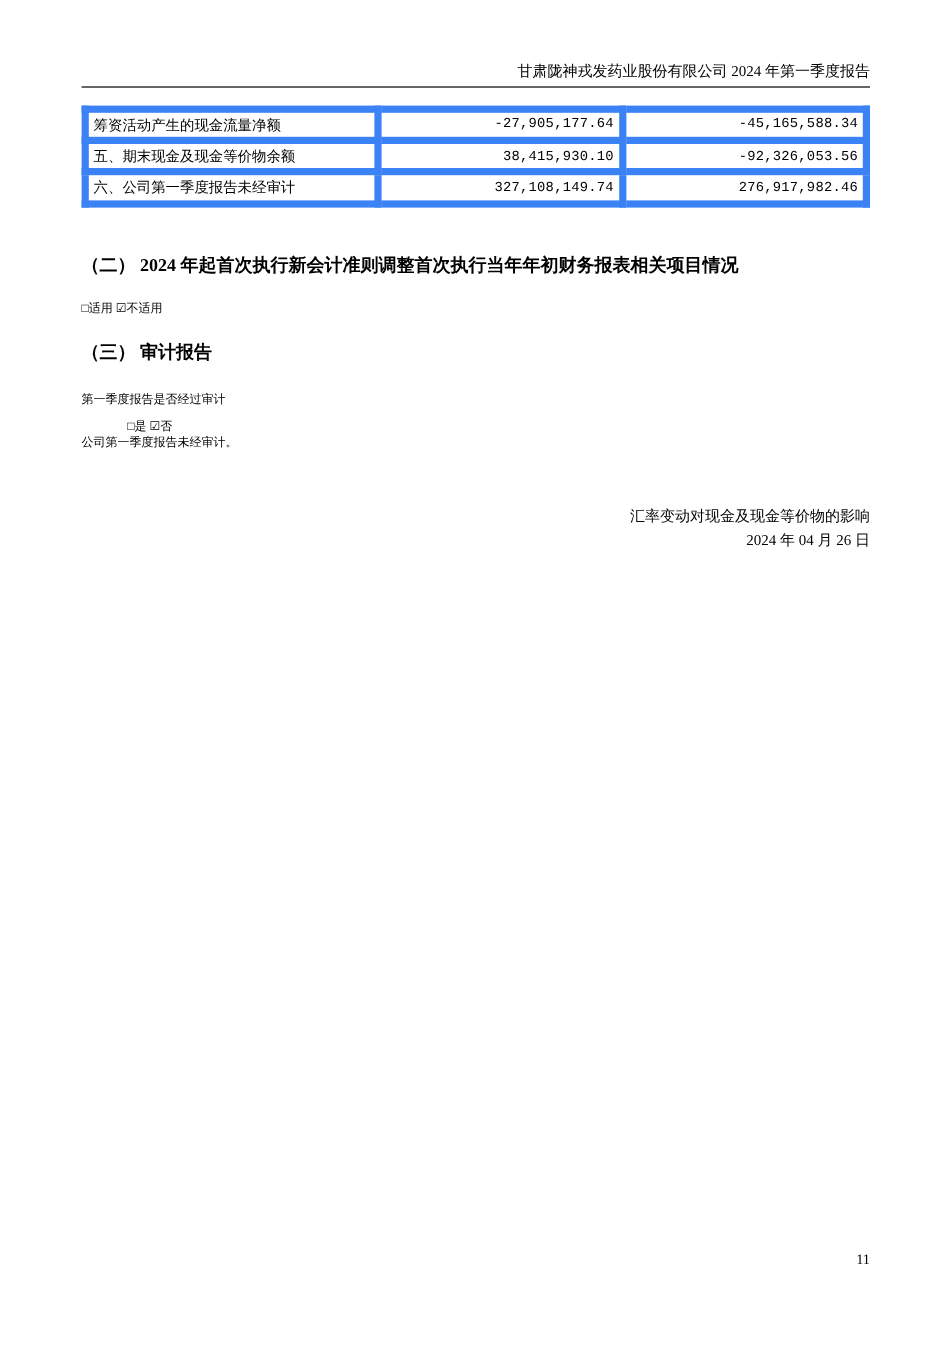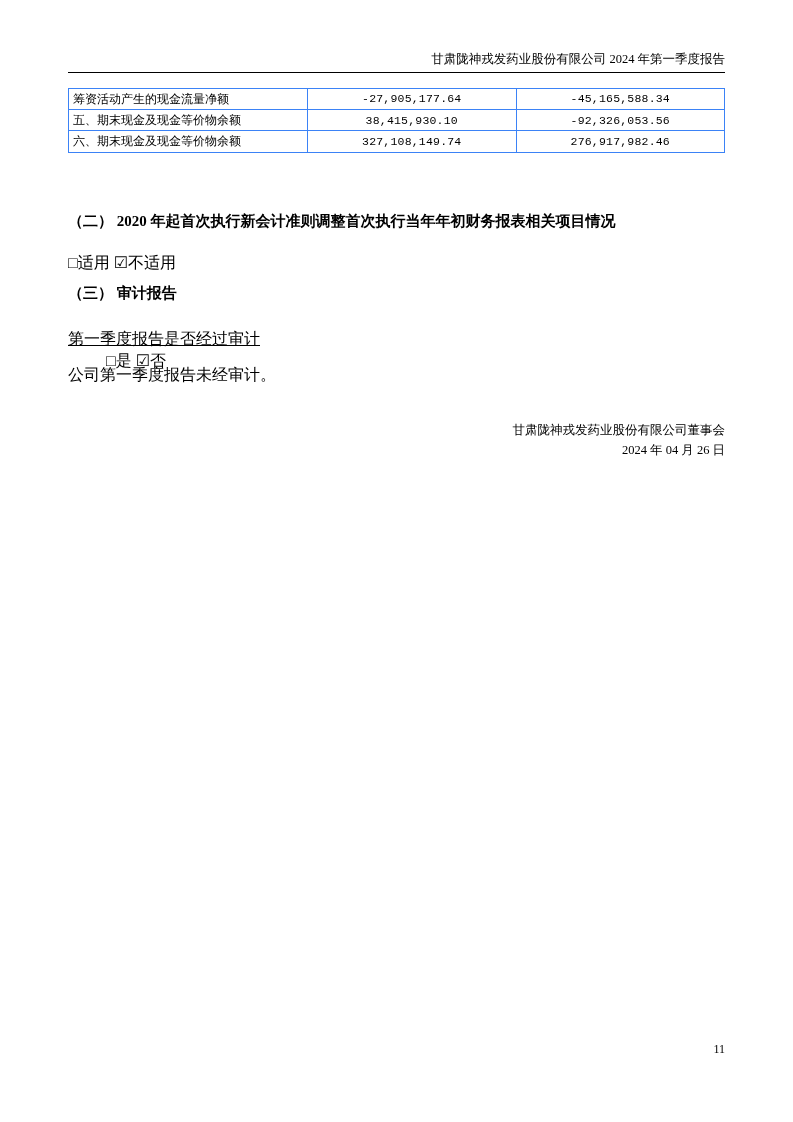--- a/index.html
+++ b/index.html
@@ -38,33 +38,33 @@
   table.cf {
     position: absolute;
     top: 88px;
     left: 68px;
     width: 657px;
     border-collapse: collapse;
     font-size: 12px;
     table-layout: fixed;
   }
   table.cf td {
-    border: 1px solid #3b82f6;
+    border: 6px solid #3b82f6;
     padding: 2px 4px;
     vertical-align: middle;
     height: 16px;
     line-height: 1.35;
   }
   td.label {
     width: 230px;
     font-family: "Liberation Serif", serif;
     font-size: 12px;
   }
   td.num {
-    text-align: center;
+    text-align: right;
     font-family: "Liberation Mono", monospace;
     font-size: 11.5px;
     letter-spacing: 0.2px;
   }
   td.indent {
     padding-left: 22px;
   }
   .h2 {
     position: absolute;
     left: 68px;
@@ -74,26 +74,26 @@
   }
   .h2-b {
     top: 212px;
   }
   .h2-c {
     top: 284px;
   }
   .para {
     position: absolute;
     left: 68px;
-    font-size: 16px;
+    font-size: 10px;
     line-height: 1.6;
     font-family: "Liberation Serif", serif;
   }
   .p-applic { top: 250px; }
-  .p-audit1 { top: 326px; text-decoration: underline; }
+  .p-audit1 { top: 326px; }
   .p-audit2 { top: 348px; margin-left: 38px; }
   .p-audit3 { top: 362px; }
   .sign {
     position: absolute;
     right: 68px;
     text-align: right;
     font-size: 12.5px;
     line-height: 1.7;
     font-family: "Liberation Serif", serif;
   }
@@ -121,33 +121,33 @@
         <td class="label">筹资活动产生的现金流量净额</td>
         <td class="num">-27,905,177.64</td>
         <td class="num">-45,165,588.34</td>
       </tr>
       <tr>
         <td class="label">五、期末现金及现金等价物余额</td>
         <td class="num">38,415,930.10</td>
         <td class="num">-92,326,053.56</td>
       </tr>
       <tr>
-        <td class="label">六、期末现金及现金等价物余额</td>
+        <td class="label">六、公司第一季度报告未经审计</td>
         <td class="num">327,108,149.74</td>
         <td class="num">276,917,982.46</td>
       </tr>
     </tbody>
   </table>
 
-  <div class="h2 h2-b">（二） 2020 年起首次执行新会计准则调整首次执行当年年初财务报表相关项目情况</div>
+  <div class="h2 h2-b">（二） 2024 年起首次执行新会计准则调整首次执行当年年初财务报表相关项目情况</div>
   <div class="para p-applic">□适用 ☑不适用</div>
 
   <div class="h2 h2-c">（三） 审计报告</div>
   <div class="para p-audit1">第一季度报告是否经过审计</div>
   <div class="para p-audit2">□是 ☑否</div>
   <div class="para p-audit3">公司第一季度报告未经审计。</div>
 
-  <div class="sign sign-company">甘肃陇神戎发药业股份有限公司董事会</div>
+  <div class="sign sign-company">汇率变动对现金及现金等价物的影响</div>
   <div class="sign sign-date">2024 年 04 月 26 日</div>
 
   <div class="pageno">11</div>
 
 </div>
 
 </body></html>

